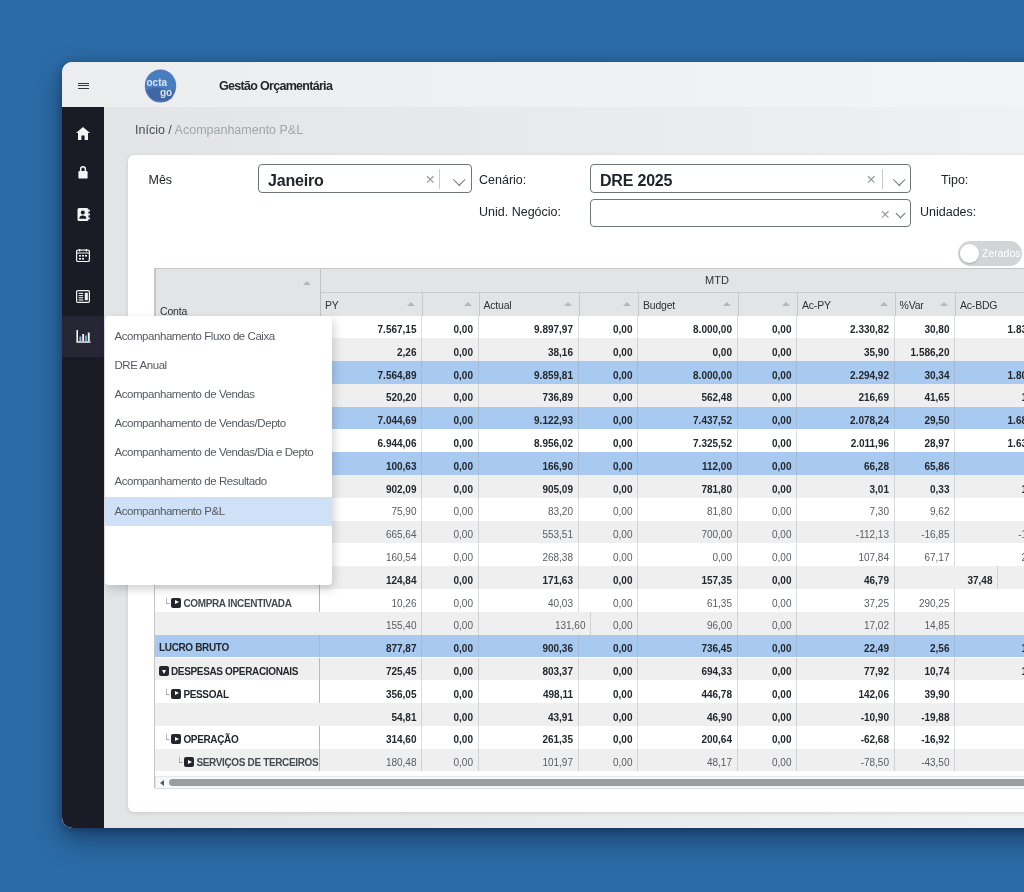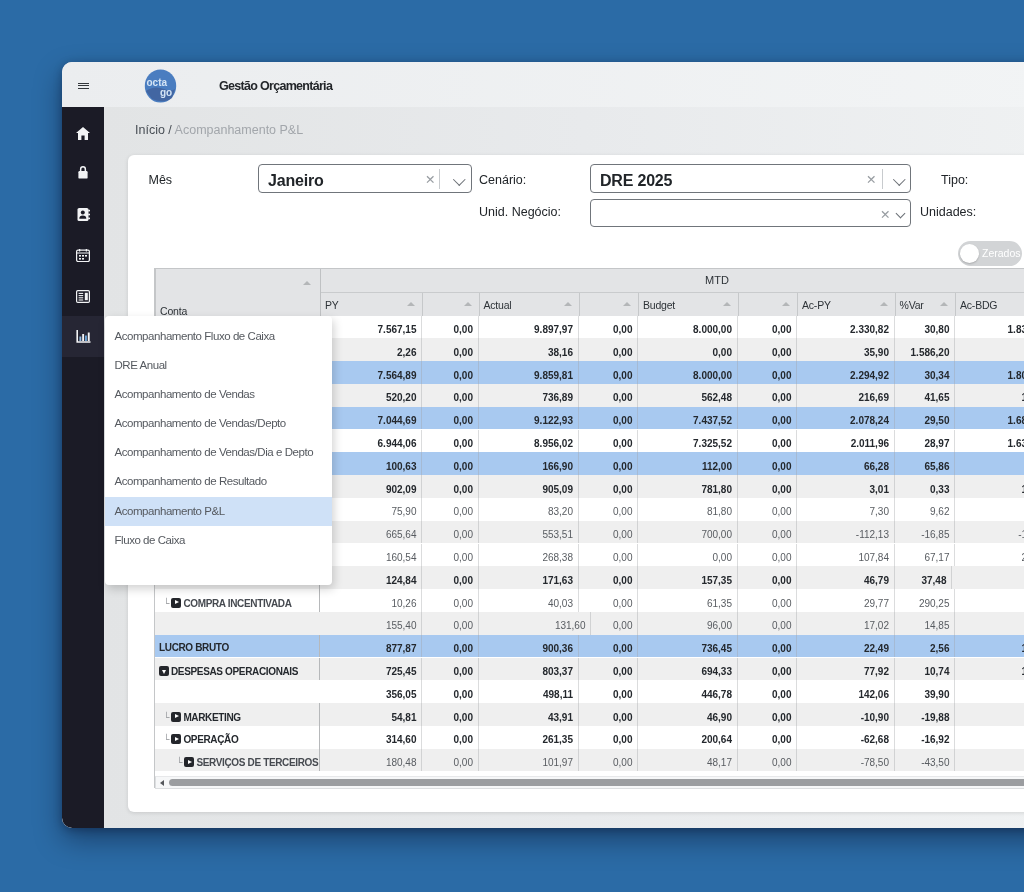--- a/index.html
+++ b/index.html
@@ -352,32 +352,32 @@
             </div>
 <div class="row bold" style="top:250.8px;background:#efefef">
               <div class="c conta"></div>
               <div class="c " style="left:165px;width:102px">124,84</div>
               <div class="c " style="left:267px;width:56.5px">0,00</div>
               <div class="c " style="left:323.5px;width:100px">171,63</div>
               <div class="c " style="left:423.5px;width:59.5px">0,00</div>
               <div class="c " style="left:483px;width:99.5px">157,35</div>
               <div class="c " style="left:582.5px;width:59.5px">0,00</div>
               <div class="c " style="left:642px;width:97.5px">46,79</div>
-              <div class="c " style="left:739px;width:58px">37,48</div>
+              <div class="c " style="left:762px;width:81px">37,48</div>
               <div class="c " style="left:800px;width:97px"></div>
             </div>
 <div class="row norm" style="top:273.6px;background:#ffffff">
               <div class="c conta"><span class="tl">└</span><span class="sq"><span class="tri-r"></span></span><span class="lbl">COMPRA INCENTIVADA</span></div>
               <div class="c " style="left:165px;width:102px">10,26</div>
               <div class="c " style="left:267px;width:56.5px">0,00</div>
               <div class="c " style="left:323.5px;width:100px">40,03</div>
               <div class="c " style="left:423.5px;width:59.5px">0,00</div>
               <div class="c " style="left:483px;width:99.5px">61,35</div>
               <div class="c " style="left:582.5px;width:59.5px">0,00</div>
-              <div class="c " style="left:642px;width:97.5px">29,77</div>
+              <div class="c " style="left:642px;width:97.5px">37,25</div>
               <div class="c " style="left:739.5px;width:60.5px">290,25</div>
               <div class="c " style="left:800px;width:97px"></div>
             </div>
 <div class="row norm" style="top:296.4px;background:#efefef">
               <div class="c " style="left:165px;width:102px">155,40</div>
               <div class="c " style="left:267px;width:56.5px">0,00</div>
               <div class="c " style="left:336px;width:100px">131,60</div>
               <div class="c " style="left:423.5px;width:59.5px">0,00</div>
               <div class="c " style="left:483px;width:99.5px">96,00</div>
               <div class="c " style="left:582.5px;width:59.5px">0,00</div>
@@ -403,32 +403,32 @@
               <div class="c " style="left:267px;width:56.5px">0,00</div>
               <div class="c " style="left:323.5px;width:100px">803,37</div>
               <div class="c " style="left:423.5px;width:59.5px">0,00</div>
               <div class="c " style="left:483px;width:99.5px">694,33</div>
               <div class="c " style="left:582.5px;width:59.5px">0,00</div>
               <div class="c " style="left:642px;width:97.5px">77,92</div>
               <div class="c " style="left:739.5px;width:60.5px">10,74</div>
               <div class="c " style="left:800px;width:97px">19,04</div>
             </div>
 <div class="row bold" style="top:364.8px;background:#ffffff">
+              <div class="c conta"><span class="tl">└</span><span class="sq"><span class="tri-r"></span></span><span class="lbl">PESSOAL</span></div>
               <div class="c " style="left:165px;width:102px">356,05</div>
               <div class="c " style="left:267px;width:56.5px">0,00</div>
               <div class="c " style="left:323.5px;width:100px">498,11</div>
               <div class="c " style="left:423.5px;width:59.5px">0,00</div>
               <div class="c " style="left:483px;width:99.5px">446,78</div>
               <div class="c " style="left:582.5px;width:59.5px">0,00</div>
               <div class="c " style="left:642px;width:97.5px">142,06</div>
               <div class="c " style="left:739.5px;width:60.5px">39,90</div>
               <div class="c " style="left:800px;width:97px"></div>
             </div>
 <div class="row bold" style="top:387.6px;background:#efefef">
-              <div class="c conta"><span class="tl">└</span><span class="sq"><span class="tri-r"></span></span><span class="lbl">MARKETING</span></div>
               <div class="c " style="left:165px;width:102px">54,81</div>
               <div class="c " style="left:267px;width:56.5px">0,00</div>
               <div class="c " style="left:323.5px;width:100px">43,91</div>
               <div class="c " style="left:423.5px;width:59.5px">0,00</div>
               <div class="c " style="left:483px;width:99.5px">46,90</div>
               <div class="c " style="left:582.5px;width:59.5px">0,00</div>
               <div class="c " style="left:642px;width:97.5px">-10,90</div>
               <div class="c " style="left:739.5px;width:60.5px">-19,88</div>
               <div class="c " style="left:800px;width:97px"></div>
             </div>
@@ -466,14 +466,13 @@
   </div>
 </div>
 <div class="menu">
 <div class="mi">Acompanhamento Fluxo de Caixa</div>
 <div class="mi">DRE Anual</div>
 <div class="mi">Acompanhamento de Vendas</div>
 <div class="mi">Acompanhamento de Vendas/Depto</div>
 <div class="mi">Acompanhamento de Vendas/Dia e Depto</div>
 <div class="mi">Acompanhamento de Resultado</div>
 <div class="mi act">Acompanhamento P&amp;L</div>
-<div class="mi">Fluxo de Caixa</div>
 </div>
 
 </body></html>

